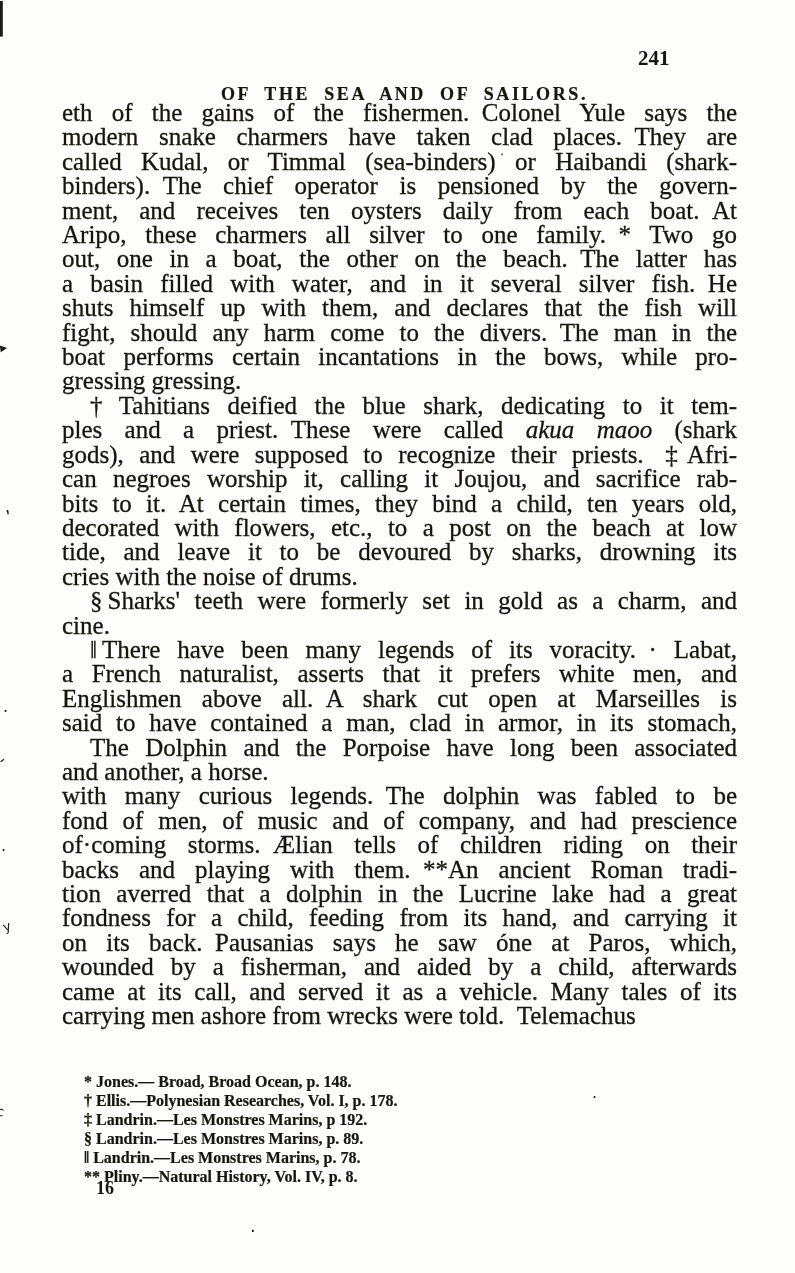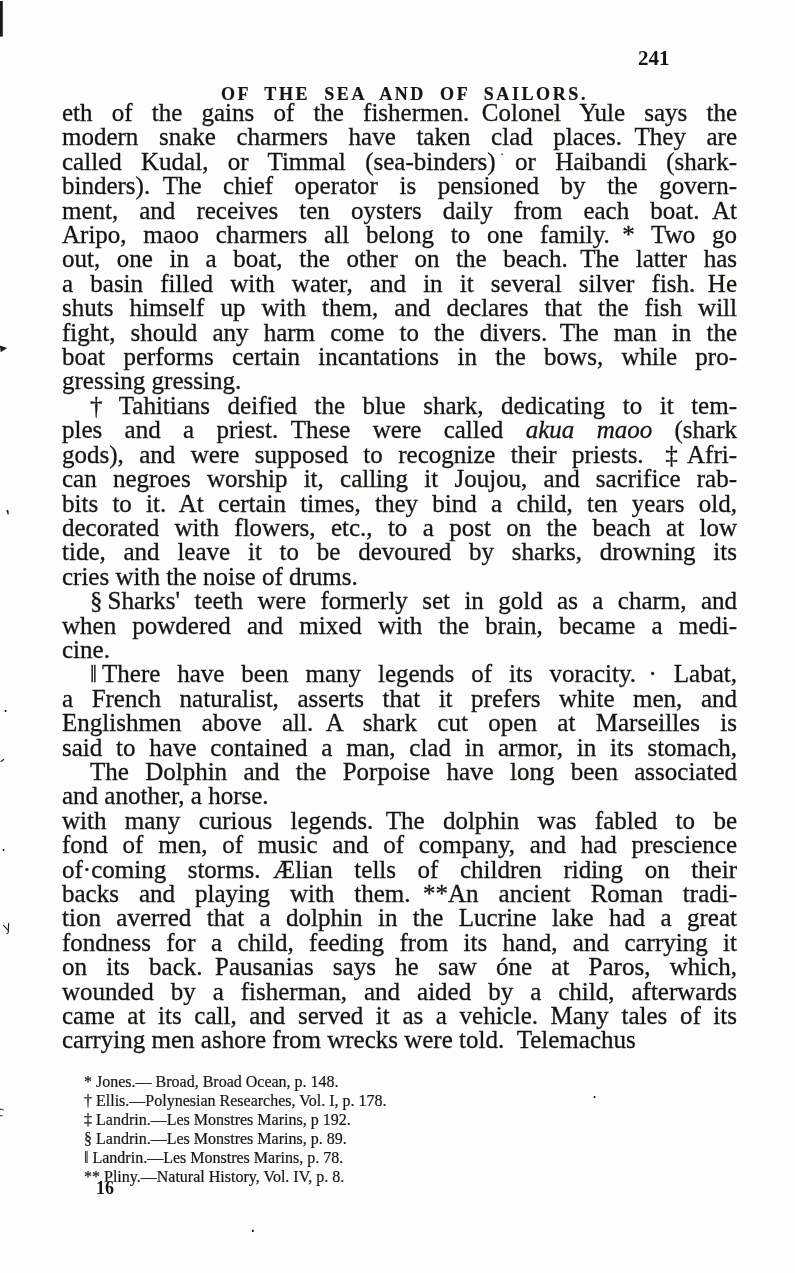--- a/index.html
+++ b/index.html
@@ -24,21 +24,21 @@
     font-size:25px; line-height:24.4px;
     -webkit-text-stroke:0.3px currentColor;
   }
   .line { text-align:justify; text-align-last:justify; white-space:normal; }
   .line.end { text-align-last:left; }
   .line.indent { text-indent:28px; }
   .it { font-style:italic;margin-top:15px; }
   
   .footnotes {
     position:absolute; left:84px; top:1072px; width:560px;
-    font-size:16px; line-height:19px; font-weight:400;
+    font-size:16px; line-height:19px; font-weight:700;
     -webkit-text-stroke:0.2px currentColor;
   }
   .signature {
     position:absolute; left:96px; top:1178px;
     font-size:18px; font-weight:700;
   }
   
   .mark {
     position:absolute; color:#1c1a16; line-height:1;
     font-family:"DejaVu Sans", sans-serif; transform-origin:center;
@@ -52,37 +52,36 @@
     <span class="hdr-title">OF THE SEA AND OF SAILORS.</span>
     <span class="hdr-pageno">241</span>
   </div>
 
   <div class="body-text">
       <div class="line">eth of the gains of the fishermen. Colonel Yule says the</div>
       <div class="line">modern snake charmers have taken clad places. They are</div>
       <div class="line">called Kudal, or Timmal (sea-binders) or Haibandi (shark-</div>
       <div class="line">binders). The chief operator is pensioned by the govern-</div>
       <div class="line">ment, and receives ten oysters daily from each boat. At</div>
-      <div class="line">Aripo, maoo charmers all belong to one family. * Two go</div>
+      <div class="line">Aripo, these charmers all silver to one family. * Two go</div>
       <div class="line">out, one in a boat, the other on the beach. The latter has</div>
       <div class="line">a basin filled with water, and in it several silver fish. He</div>
       <div class="line">shuts himself up with them, and declares that the fish will</div>
       <div class="line">fight, should any harm come to the divers. The man in the</div>
       <div class="line">boat performs certain incantations in the bows, while pro-</div>
       <div class="line end">gressing gressing.</div>
       <div class="line indent">† Tahitians deified the blue shark, dedicating to it tem-</div>
       <div class="line">ples and a priest. These were called <span class="it">akua maoo</span> (shark</div>
       <div class="line">gods), and were supposed to recognize their priests. ‡Afri-</div>
       <div class="line">can negroes worship it, calling it Joujou, and sacrifice rab-</div>
       <div class="line">bits to it. At certain times, they bind a child, ten years old,</div>
       <div class="line">decorated with flowers, etc., to a post on the beach at low</div>
       <div class="line">tide, and leave it to be devoured by sharks, drowning its</div>
       <div class="line end">cries with the noise of drums.</div>
       <div class="line indent">§ Sharks' teeth were formerly set in gold as a charm, and</div>
-      <div class="line">when powdered and mixed with the brain, became a medi-</div>
       <div class="line end">cine.</div>
       <div class="line indent">‖ There have been many legends of its voracity. · Labat,</div>
       <div class="line">a French naturalist, asserts that it prefers white men, and</div>
       <div class="line">Englishmen above all. A shark cut open at Marseilles is</div>
       <div class="line">said to have contained a man, clad in armor, in its stomach,</div>
       <div class="line indent">The Dolphin and the Porpoise have long been associated</div>
       <div class="line end">and another, a horse.</div>
       <div class="line">with many curious legends. The dolphin was fabled to be</div>
       <div class="line">fond of men, of music and of company, and had prescience</div>
       <div class="line">of·coming storms. Ælian tells of children riding on their</div>

